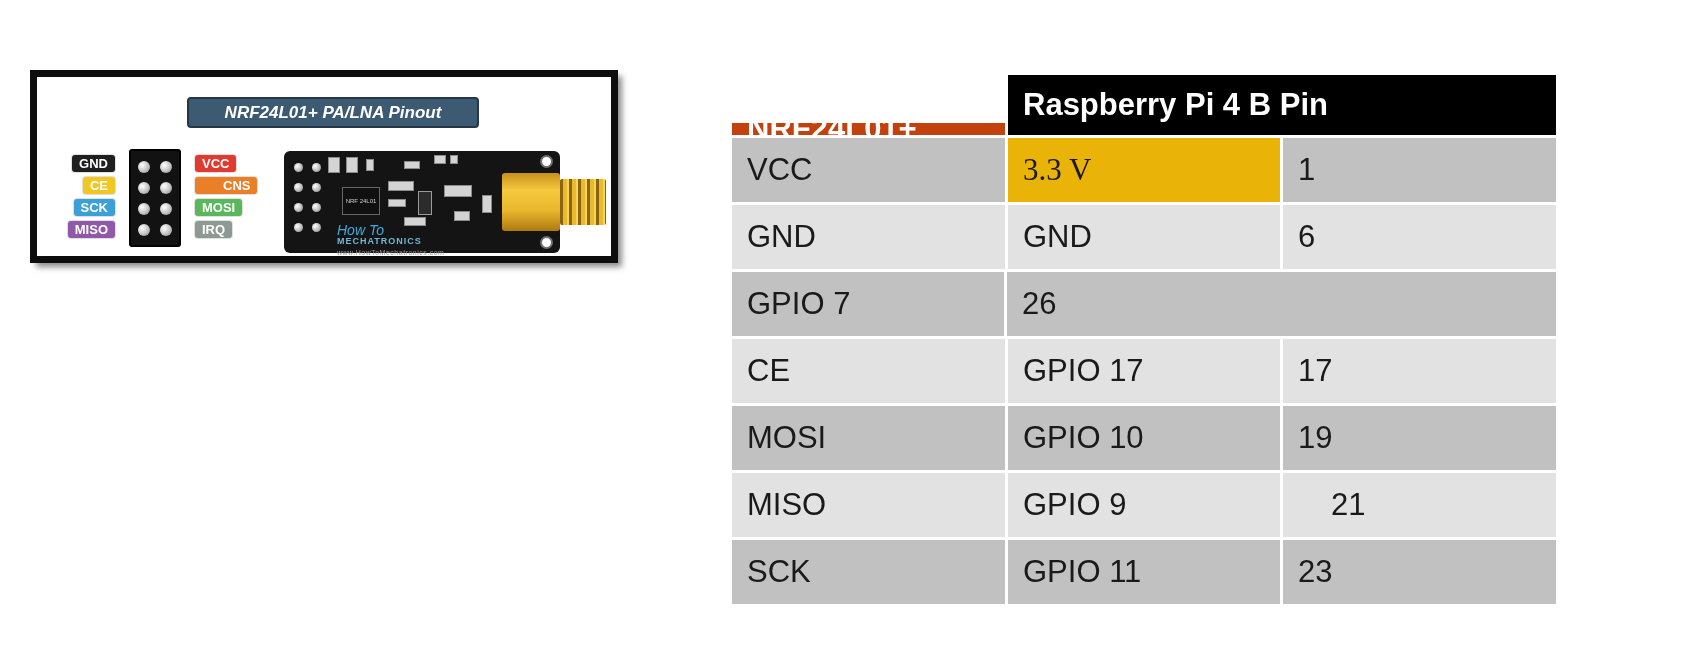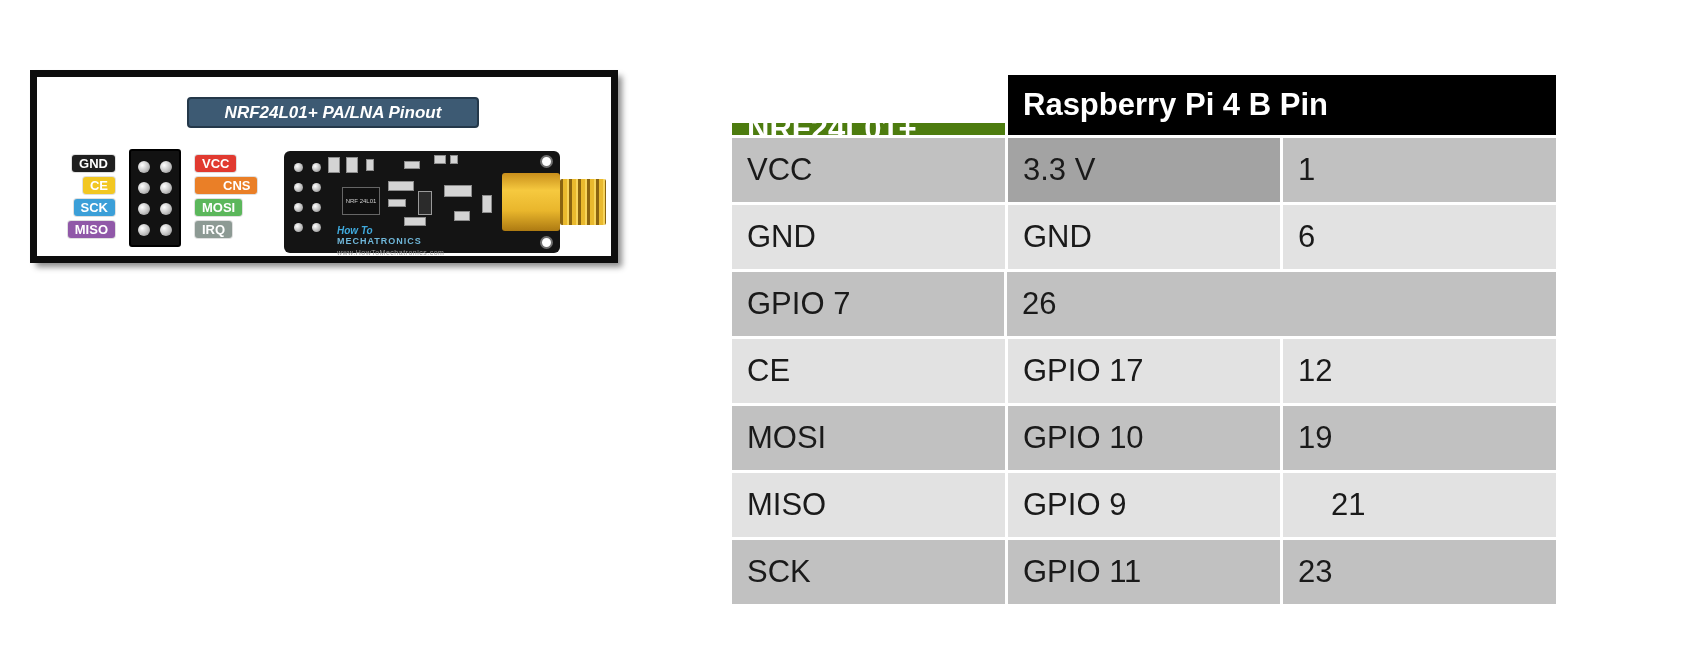--- a/index.html
+++ b/index.html
@@ -42,21 +42,21 @@
           display: flex; align-items: center; justify-content: center; }
 
   .sma-body { position: absolute; left: 465px; top: 96px; width: 58px; height: 58px;
               border-radius: 3px;
               background: linear-gradient(180deg, #c98f1b, #f6c93f 30%, #e9b62c 65%, #ad7a12); }
   .sma-threads { position: absolute; left: 523px; top: 102px; width: 46px; height: 46px;
                  border-radius: 2px;
                  background: repeating-linear-gradient(90deg, #8a6410 0 3px, #e9b92e 3px 7px, #f7d45a 7px 9px); }
 
   .watermark { position: absolute; left: 300px; top: 148px; width: 140px; line-height: 11px; }
-  .wm-1 { color: #3fa9dc; font-size: 10px; font-weight: bold; font-style: italic; }
+  .wm-1 { color: #3fa9dc; font-size: 14px; font-weight: normal; font-style: italic; }
   .wm-2 { color: #6fb6d8; font-size: 9px; font-weight: bold; letter-spacing: 1px; }
   .wm-url { color: #9a9a9a; font-size: 7px; letter-spacing: 0.5px; }
 
   
   .ptable { position: absolute; left: 732px; top: 75px; width: 824px; }
   .thead { display: flex; height: 60px; margin-bottom: 3px; }
   .th { color: #ffffff; font-weight: bold; font-size: 31px; background: #000;
         display: flex; align-items: center; padding-left: 15px; }
   .th.c1 { width: 273px; margin-right: 3px; }
   .th.c23 { flex: 1; }
@@ -136,42 +136,42 @@
 
     <div class="watermark">
       <div class="wm-1">How To</div>
       <div class="wm-2">MECHATRONICS</div>
       <div class="wm-url">www.HowToMechatronics.com</div>
     </div>
   </div>
 
   <div class="ptable">
     <div class="thead">
-      <div class="th c1" style="background: #4d7c0f; margin-top: 48px;">NRF24L01+</div>
+      <div class="th c1" style="background: #c2410c; margin-top: 48px;">NRF24L01+</div>
       <div class="th c23" style="background: rgb(0, 0, 0);">Raspberry Pi 4 B Pin</div>
     </div>
 
     <div class="tr">
       <div class="td c1" style="background: rgb(193, 193, 193);">VCC</div>
-      <div class="td c2" style="background: #a3a3a3;">3.3 V</div>
+      <div class="td c2" style="background: #eab308; font-family: Liberation Serif, serif;">3.3 V</div>
       <div class="td c3" style="background: rgb(193, 193, 193);">1</div>
     </div>
     <div class="tr">
       <div class="td c1" style="background: rgb(226, 226, 226);">GND</div>
       <div class="td c2" style="background: rgb(226, 226, 226);">GND</div>
       <div class="td c3" style="background: rgb(226, 226, 226);">6</div>
     </div>
     <div class="tr">
       <div class="td c2" style="background: rgb(193, 193, 193);">GPIO 7</div>
       <div class="td c3" style="background: rgb(193, 193, 193);">26</div>
     </div>
     <div class="tr">
       <div class="td c1" style="background: rgb(226, 226, 226);">CE</div>
       <div class="td c2" style="background: rgb(226, 226, 226);">GPIO 17</div>
-      <div class="td c3" style="background: rgb(226, 226, 226);">12</div>
+      <div class="td c3" style="background: rgb(226, 226, 226);">17</div>
     </div>
     <div class="tr">
       <div class="td c1" style="background: rgb(193, 193, 193);">MOSI</div>
       <div class="td c2" style="background: rgb(193, 193, 193);">GPIO 10</div>
       <div class="td c3" style="background: rgb(193, 193, 193); text-align: center;">19</div>
     </div>
     <div class="tr">
       <div class="td c1" style="background: rgb(226, 226, 226);">MISO</div>
       <div class="td c2" style="background: rgb(226, 226, 226);">GPIO 9</div>
       <div class="td c3" style="background: rgb(226, 226, 226); padding-left: 48px;">21</div>

